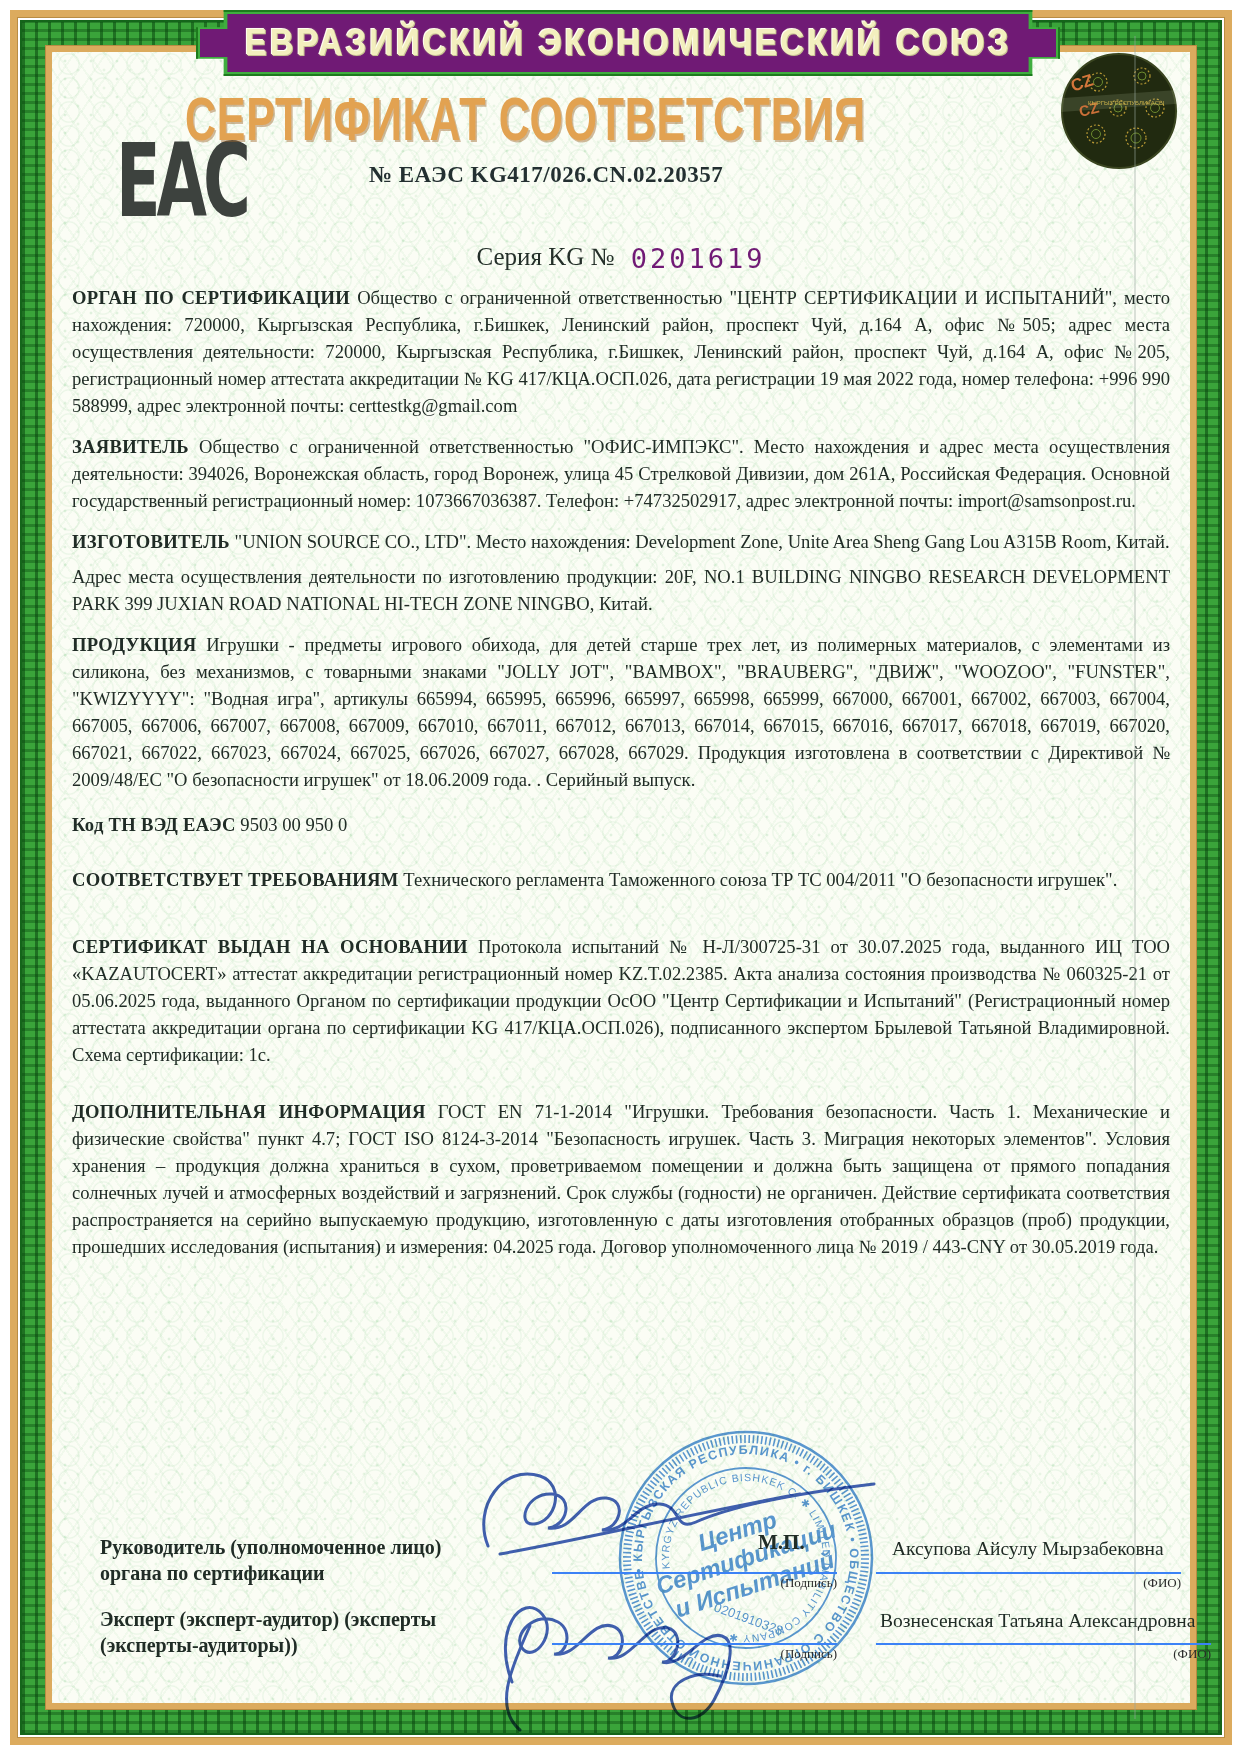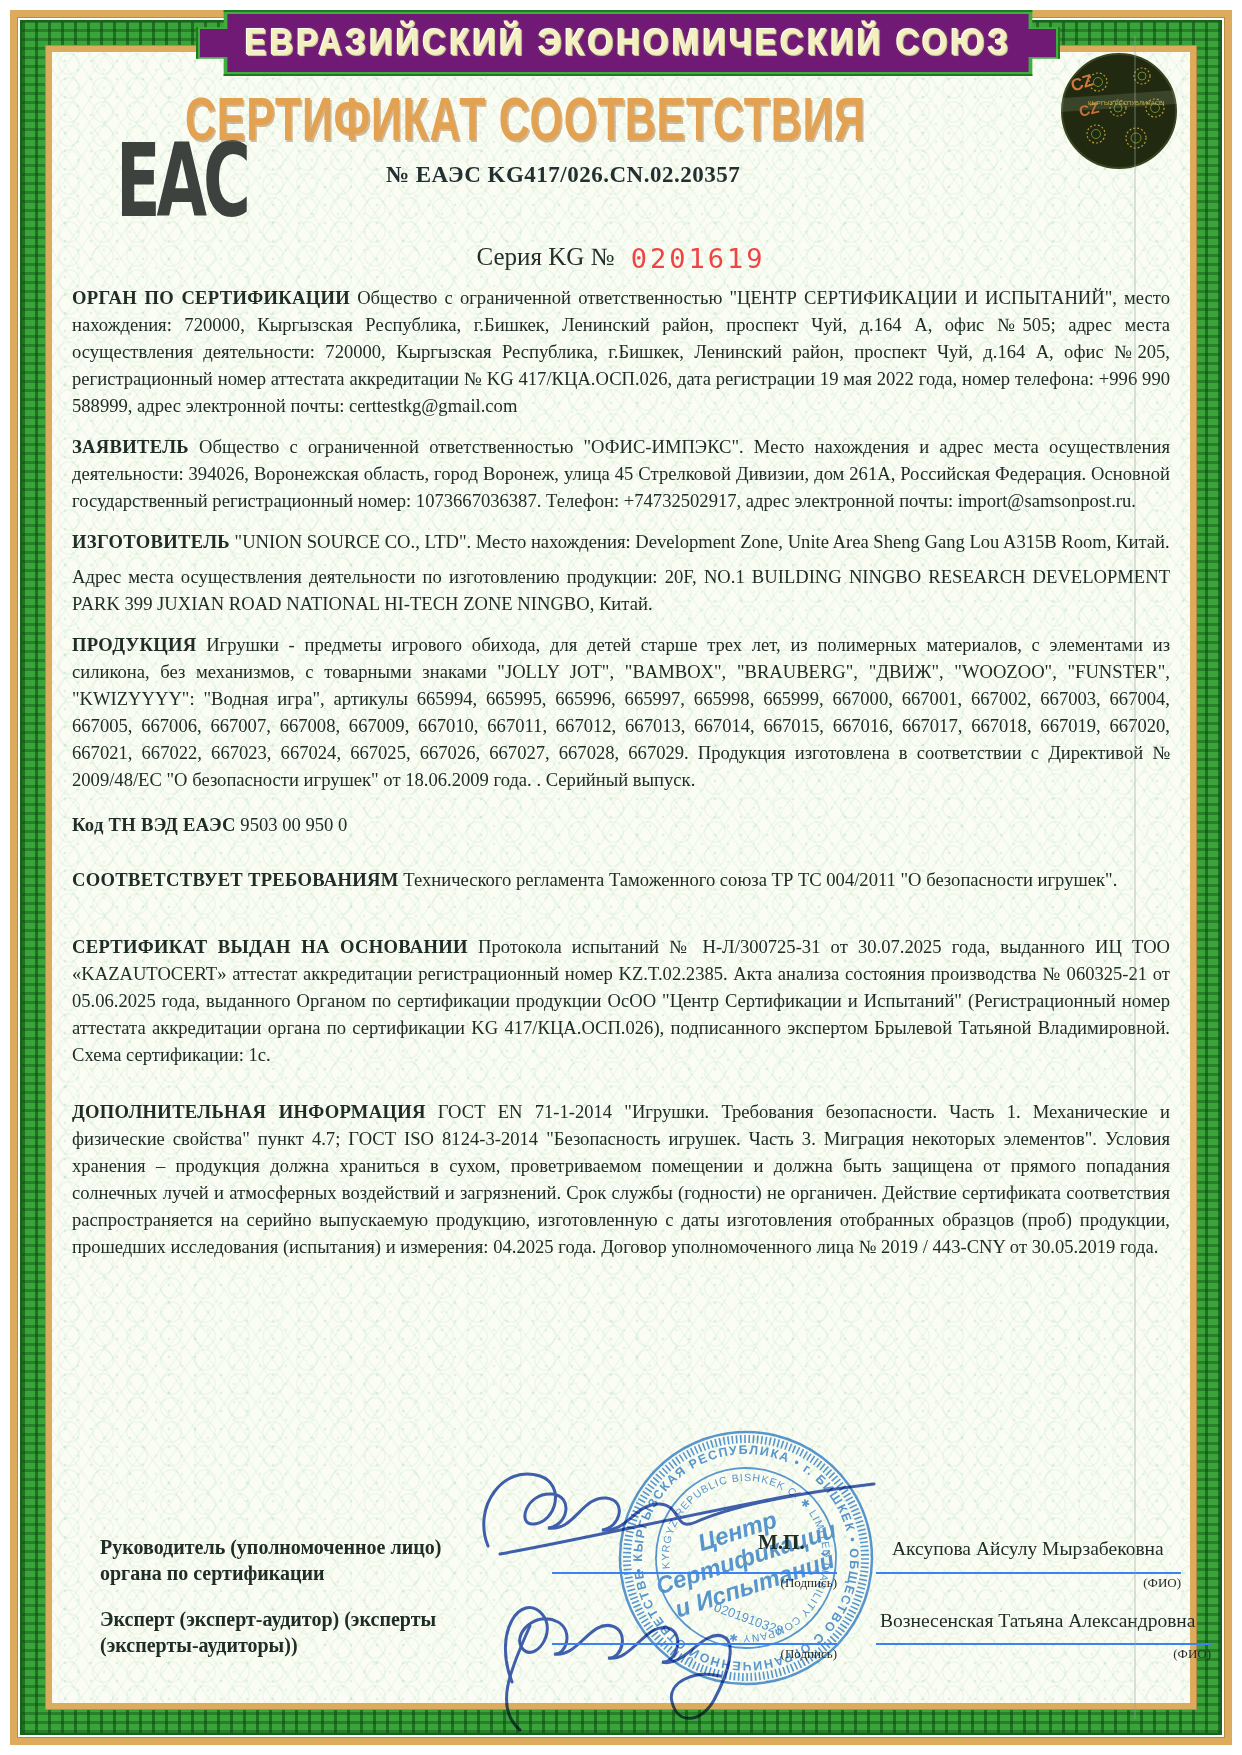--- a/index.html
+++ b/index.html
@@ -33,24 +33,24 @@
      color:#f3efbe;transform:scale(1,1.12);
      text-shadow:-1px -1px 0 #fffef2, 1px 1px 0 #c9c493, 0 0 2px #b8b486;white-space:nowrap;}
   
   .eac-logo{position:absolute;left:116px;top:136px;z-index:3;}
   .eac-logo span{display:inline-block;font-family:"DejaVu Sans",sans-serif;font-weight:900;font-size:96px;
      letter-spacing:-6px;color:#3d423e;transform:scale(.68,1.05);transform-origin:left top;line-height:.9;}
   .doc-title{position:absolute;left:0;top:84px;width:1050px;text-align:center;z-index:3;}
   .doc-title span{display:inline-block;font-family:"Liberation Sans",sans-serif;font-weight:bold;font-size:55px;
      color:#e2a251;letter-spacing:1px;transform:scale(.78,1.1);transform-origin:center top;
      text-shadow:2px 2px 0 rgba(158,102,44,.45);white-space:nowrap;}
-  .cert-number{position:absolute;left:17px;top:162px;width:1092px;text-align:center;font-weight:bold;
+  .cert-number{position:absolute;left:0;top:162px;width:1092px;text-align:center;font-weight:bold;
      font-size:23px;color:#232f31;letter-spacing:.5px;z-index:3;}
   .series-line{position:absolute;left:0;top:240px;width:1242px;text-align:center;font-size:25px;color:#242f29;z-index:3;}
-  .series-num{font-family:"DejaVu Sans Mono",monospace;font-size:27px;letter-spacing:3px;color:#ef4444;
+  .series-num{font-family:"DejaVu Sans Mono",monospace;font-size:27px;letter-spacing:3px;color:#701a75;
      position:relative;top:3px;margin-left:10px;}
   
   .holo{position:absolute;left:1058px;top:50px;z-index:4;}
   
   .bodytext{position:absolute;left:64px;top:276px;width:1114px;z-index:3;font-size:18.6px;line-height:27px;
      text-align:justify;}
   .bodytext p{margin:8px;}
   .bodytext b{letter-spacing:.3px;}
   .mt14{margin-top:14px !important;} .mt18{margin-top:18px !important;} .mt28{margin-top:28px !important;}
   .mt40{margin-top:40px !important;} .mt30{margin-top:30px !important;}

